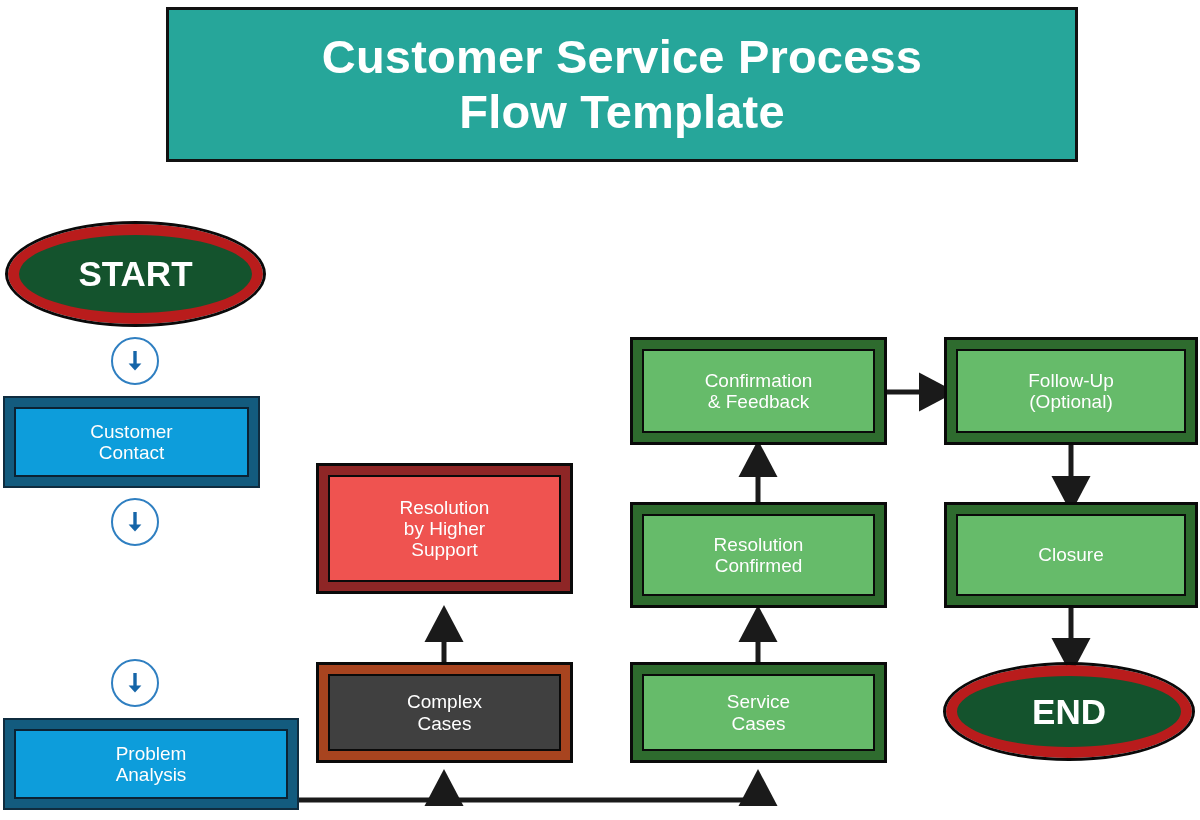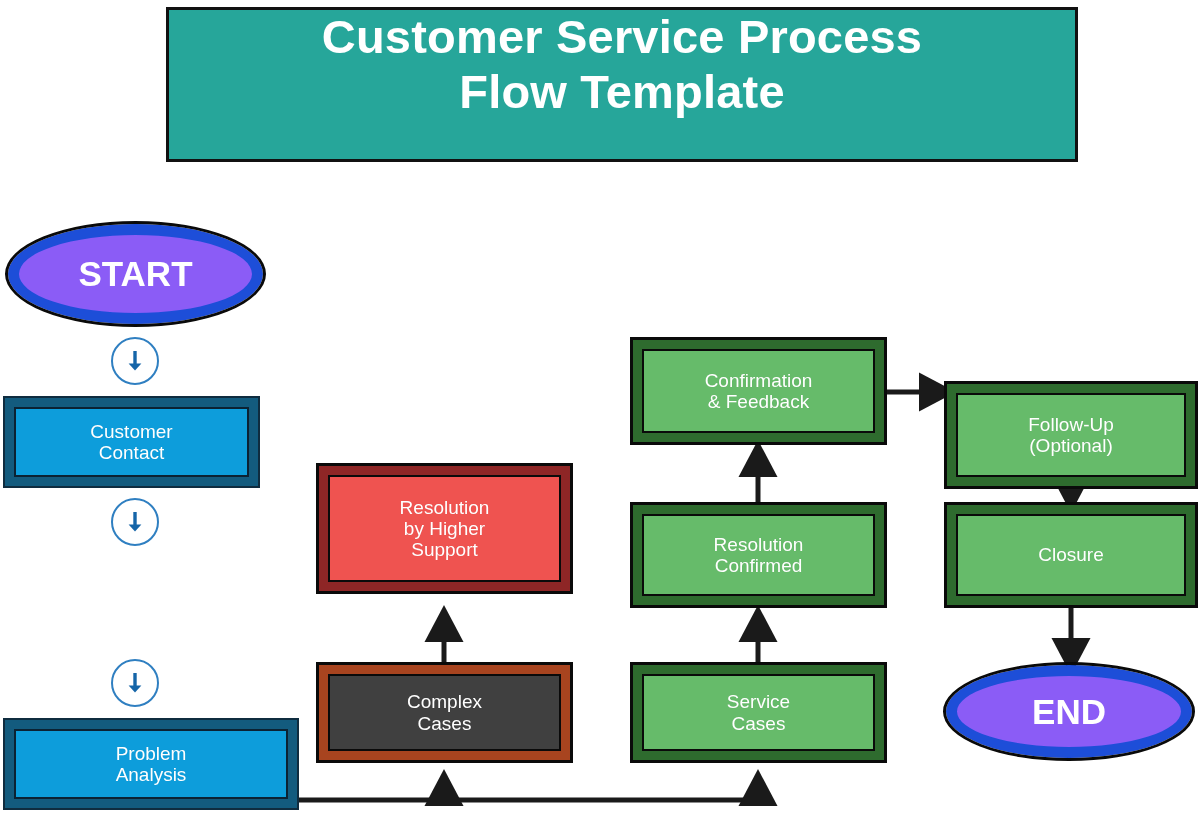--- a/index.html
+++ b/index.html
@@ -26,20 +26,21 @@
   #title-banner {
     position: absolute;
     left: 166px;
     top: 7px;
     width: 912px;
     height: 155px;
     background: #26a69a;
     border: 3px solid #111111;
     box-sizing: border-box;
     display: flex;
+    align-items: center;
     justify-content: center;
   }
   #title-banner .title-text {
     color: #ffffff;
     font-size: 47px;
     font-weight: bold;
     line-height: 1.17;
     text-align: center;
     letter-spacing: 0.2px;
     white-space: pre-line;
@@ -95,22 +96,22 @@
     outline: 3px solid #0a0a0a;
     outline-offset: 0px;
     box-shadow: inset 0 0 0 2px #0a0a0a;
   }
 
   
   .oval {
     position: absolute;
     box-sizing: border-box;
     border-radius: 50%;
-    background: #8b5cf6;
-    border: 11px solid #1d4ed8;
+    background: #14532d;
+    border: 11px solid #b91c1c;
     outline: 3px solid #0a0a0a;
     display: flex;
     align-items: center;
     justify-content: center;
   }
   .oval .node-label {
     color: #ffffff;
     font-weight: bold;
     font-size: 35px;
     font-family: "Liberation Sans", sans-serif;
@@ -231,21 +232,21 @@
   <div class="node box-green" style="left:633px; top:505px; width:251px; height:100px;">
     <span class="node-label">Resolution
 Confirmed</span>
   </div>
 
   <div class="node box-green" style="left:633px; top:665px; width:251px; height:95px;">
     <span class="node-label">Service
 Cases</span>
   </div>
 
-  <div class="node box-green" style="left:947px; top:340px; width:248px; height:102px;margin-top:44px;">
+  <div class="node box-green" style="left:947px; top:340px; width:248px; height:102px;">
     <span class="node-label">Follow-Up
 (Optional)</span>
   </div>
 
   <div class="node box-green" style="left:947px; top:505px; width:248px; height:100px;">
     <span class="node-label">Closure</span>
   </div>
 
   <div class="oval" style="left:946px; top:665px; width:246px; height:93px;">
     <span class="node-label">END</span>

